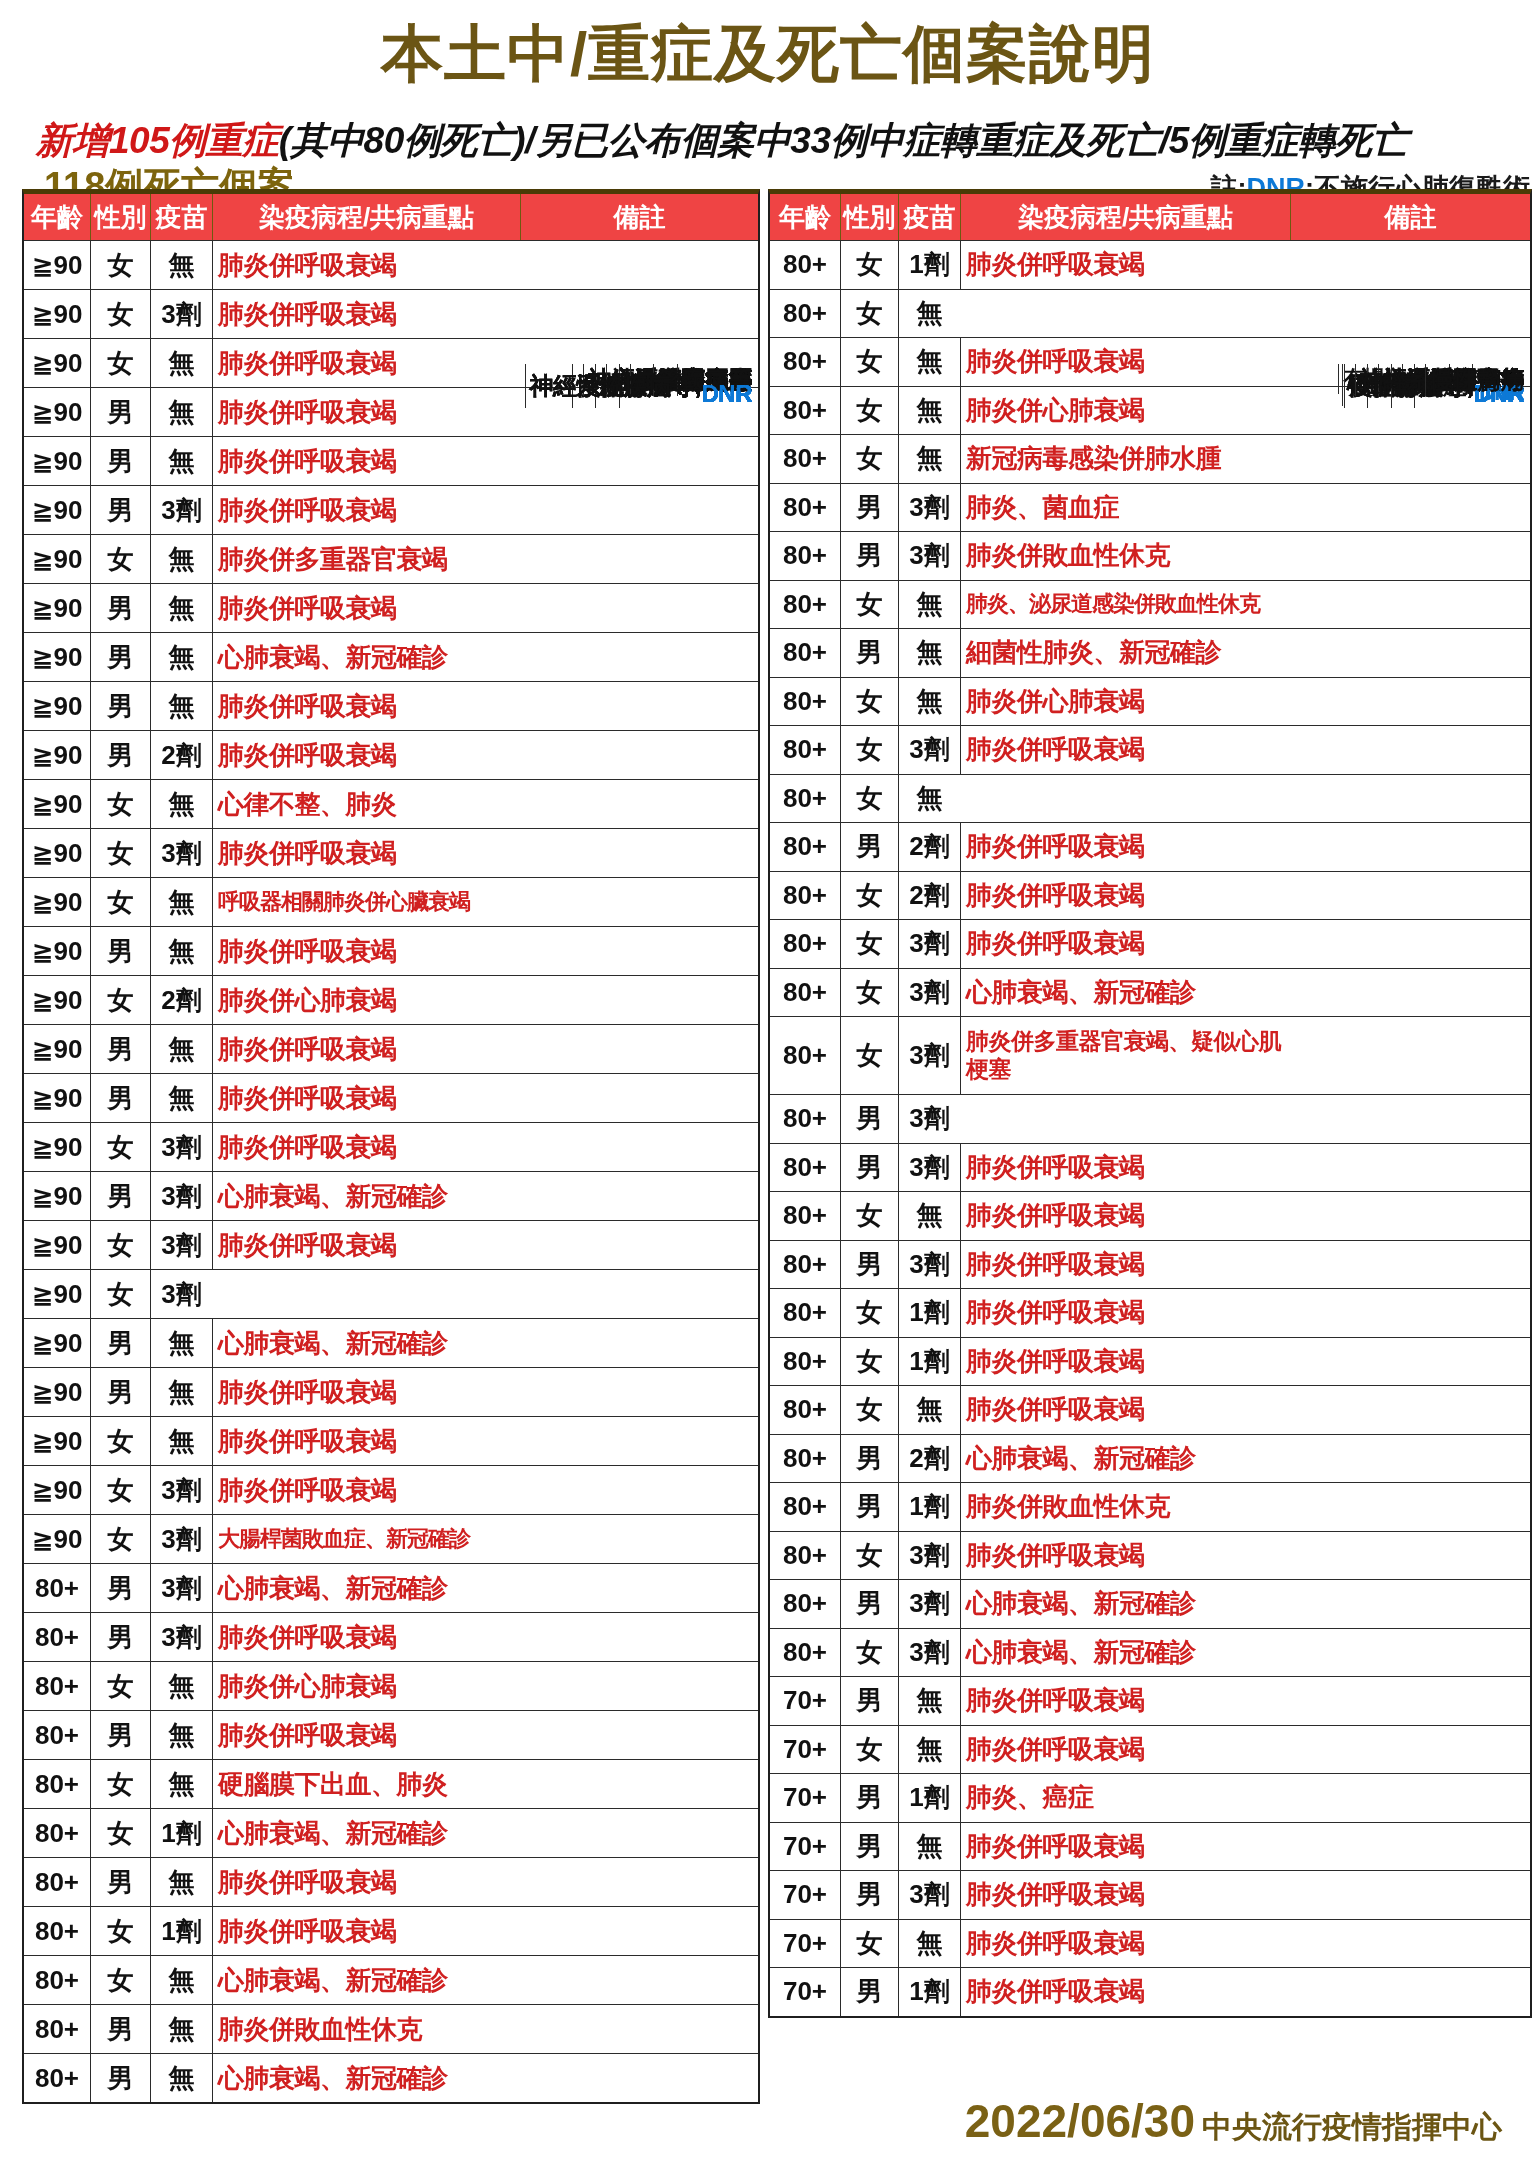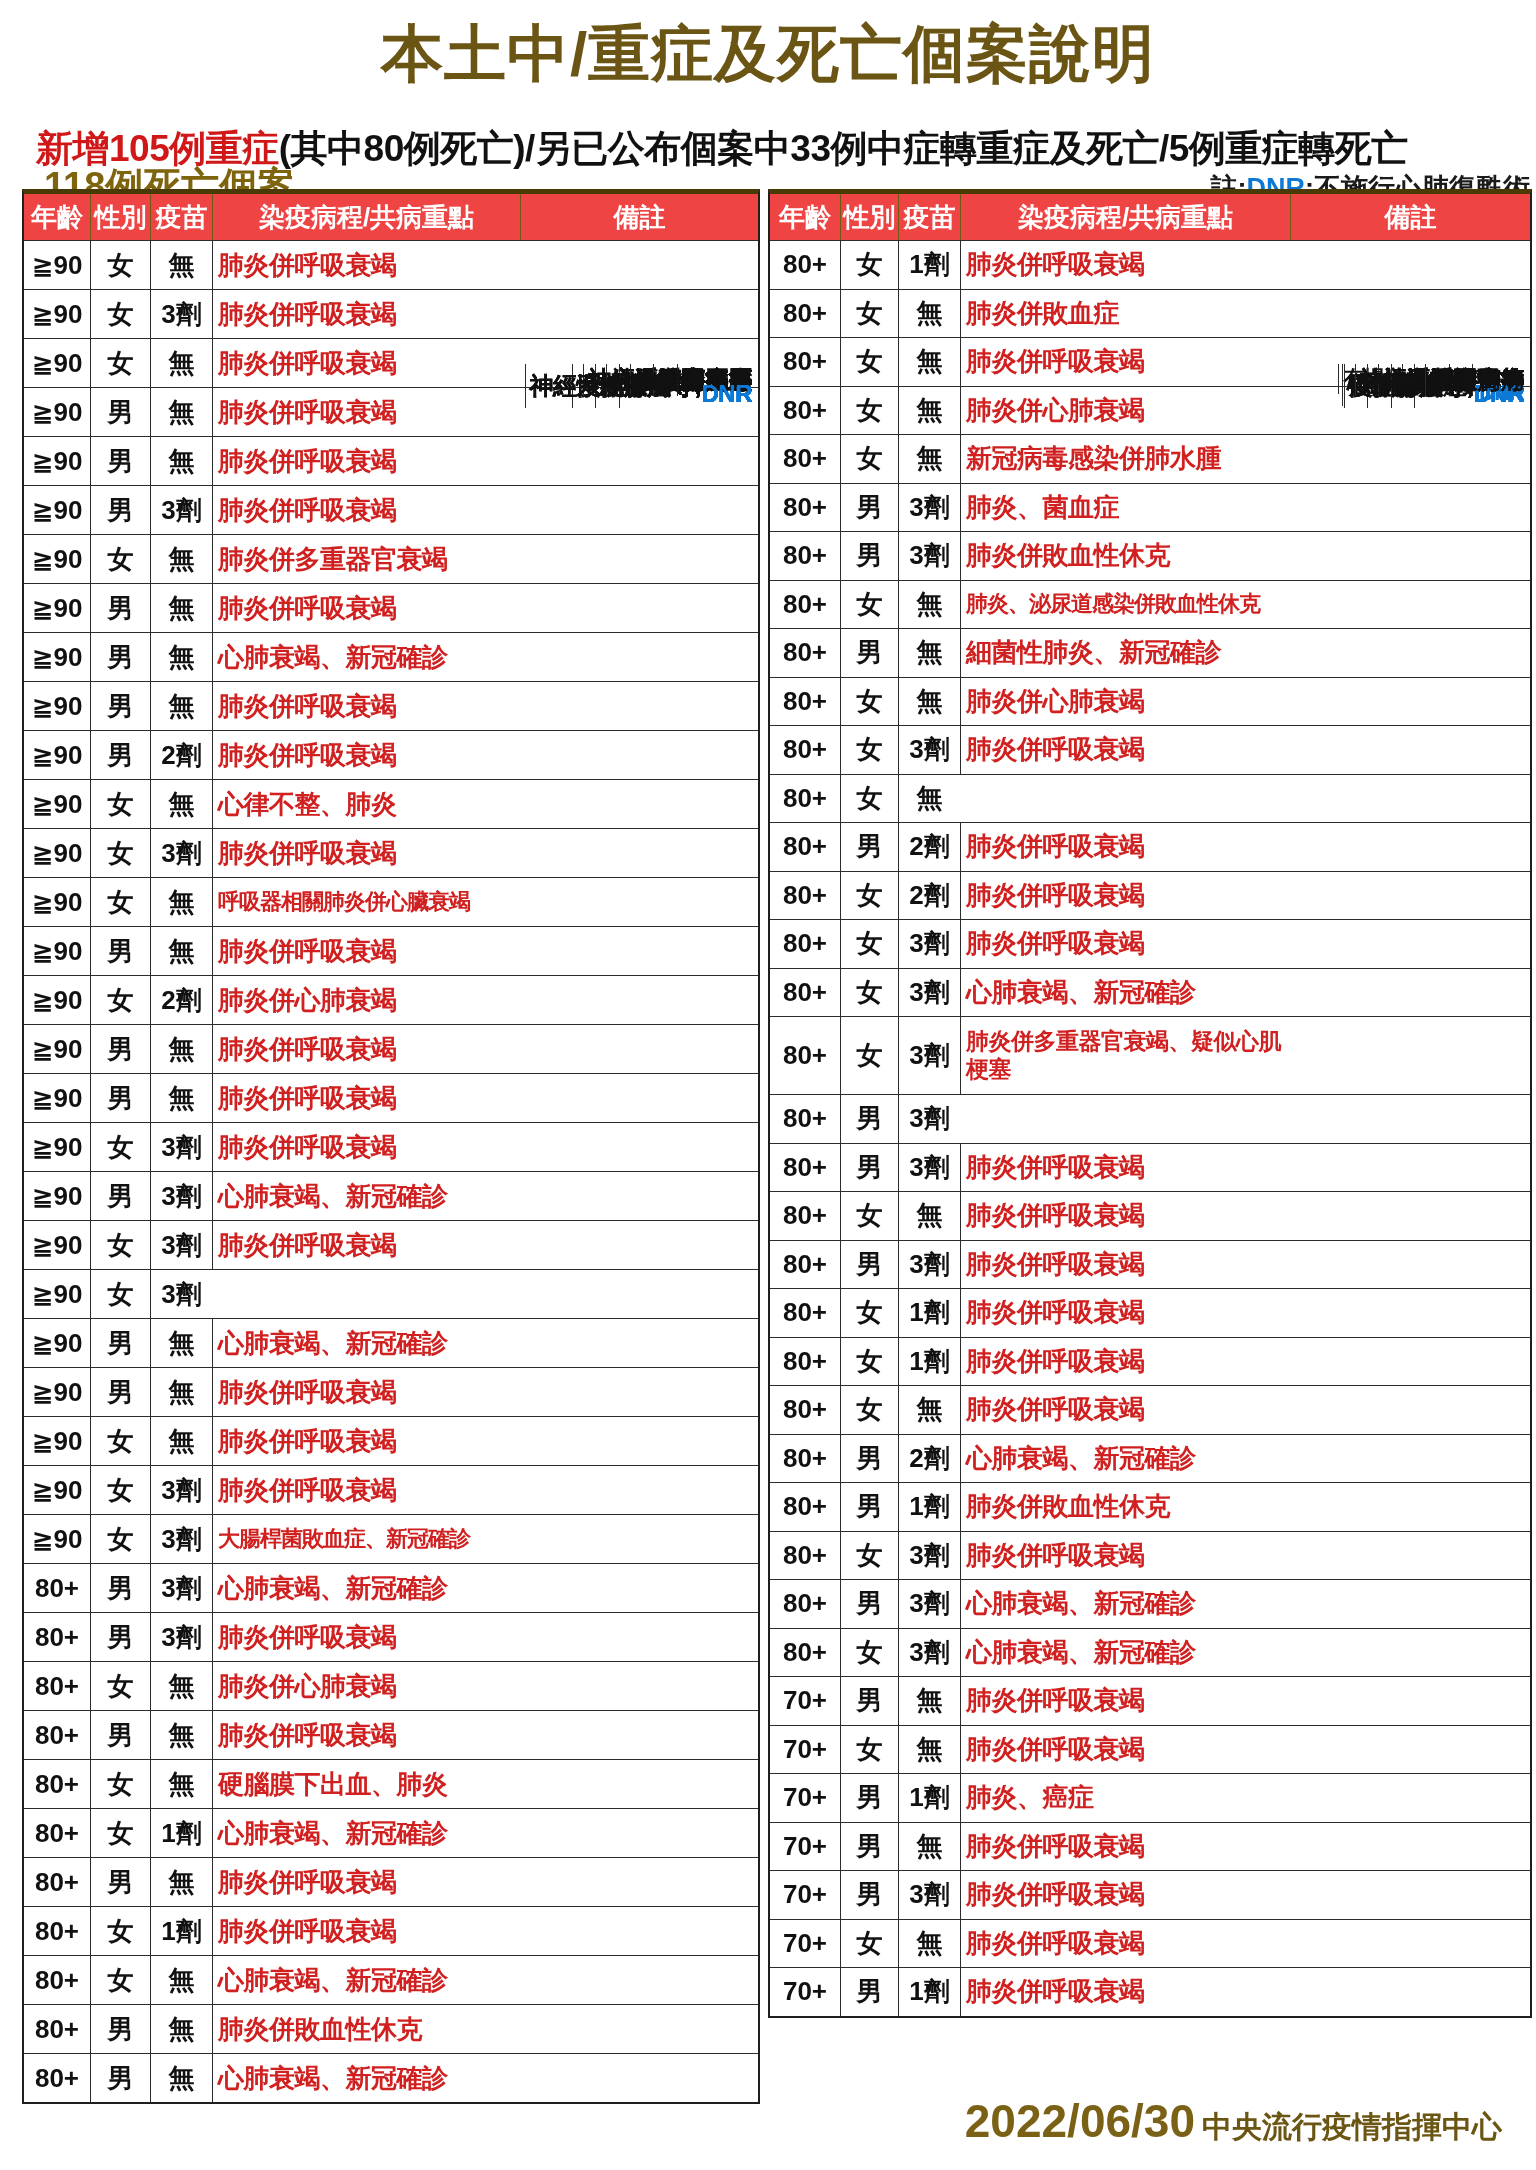--- a/index.html
+++ b/index.html
@@ -7,22 +7,22 @@
     width:1536px;height:2170px;background:#ffffff;position:relative;overflow:hidden;
     font-family:"Liberation Sans","DejaVu Sans",sans-serif;
     -webkit-font-smoothing:antialiased;
   }
   .page{position:absolute;inset:0;}
   .title{
     position:absolute;top:12px;left:0;width:100%;text-align:center;
     font-size:62px;font-weight:800;color:#6b5514;letter-spacing:1px;white-space:nowrap;
   }
   .subtitle{
-    position:absolute;top:124px;left:36px;font-size:37px;font-weight:800;color:#111;
-    white-space:nowrap;letter-spacing:-0.5px;
+    position:absolute;top:116px;left:36px;font-size:37px;font-weight:800;color:#111;
+    white-space:nowrap;letter-spacing:-0.5px;font-style:italic;
   }
   .subtitle .red{color:#d01818;}
   .death-line{
     position:absolute;top:161px;left:44px;font-size:38px;font-weight:800;color:#7d640d;white-space:nowrap;
   }
   .note{
     position:absolute;top:170px;right:6px;font-size:27px;font-weight:700;color:#1a1a1a;white-space:nowrap;
   }
   .blue,.dnr{color:#0d79d6;margin-top:16px;}
   
@@ -459,21 +459,20 @@
         <div class="cell c2">1劑</div>
         <div class="cell c3 course">肺炎併呼吸衰竭</div>
         <div class="cell c4 note">
           <span>慢性肺病等</span>
         </div>
       </div>
       <div class="row">
         <div class="cell c0">80+</div>
         <div class="cell c1">女</div>
         <div class="cell c2">無</div>
-        <div class="cell c3 course">肺炎併敗血症</div>
         <div class="cell c4 note">
           <span>慢性腎病等</span>
         </div>
       </div>
       <div class="row">
         <div class="cell c0">80+</div>
         <div class="cell c1">女</div>
         <div class="cell c2">無</div>
         <div class="cell c3 course">肺炎併呼吸衰竭</div>
         <div class="cell c4 note">

